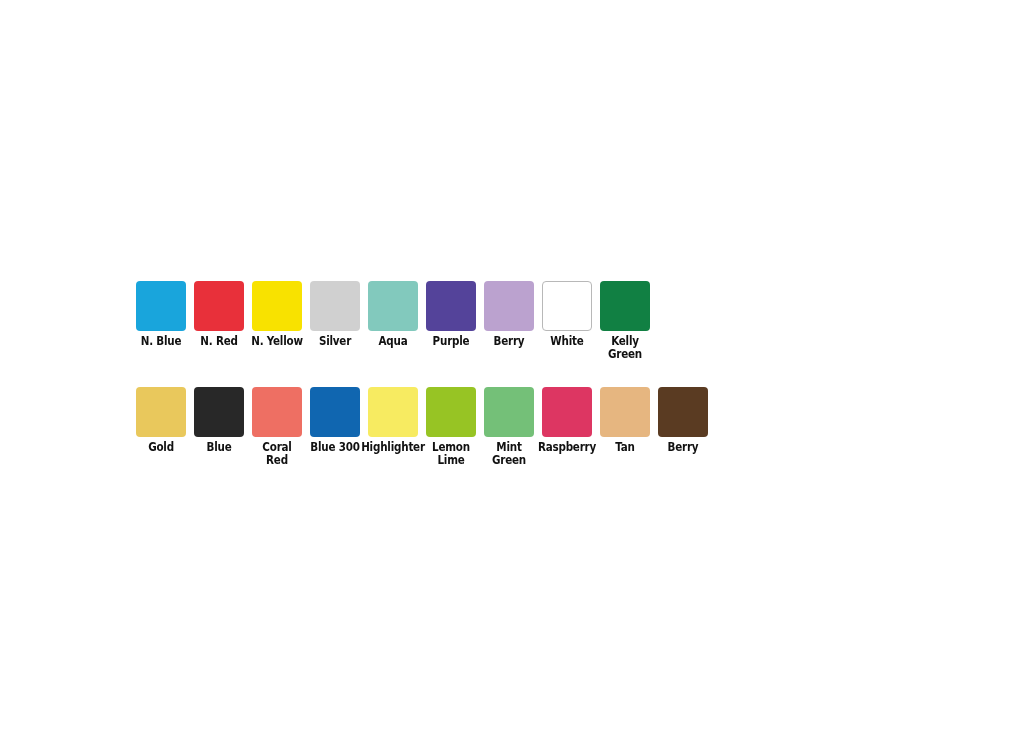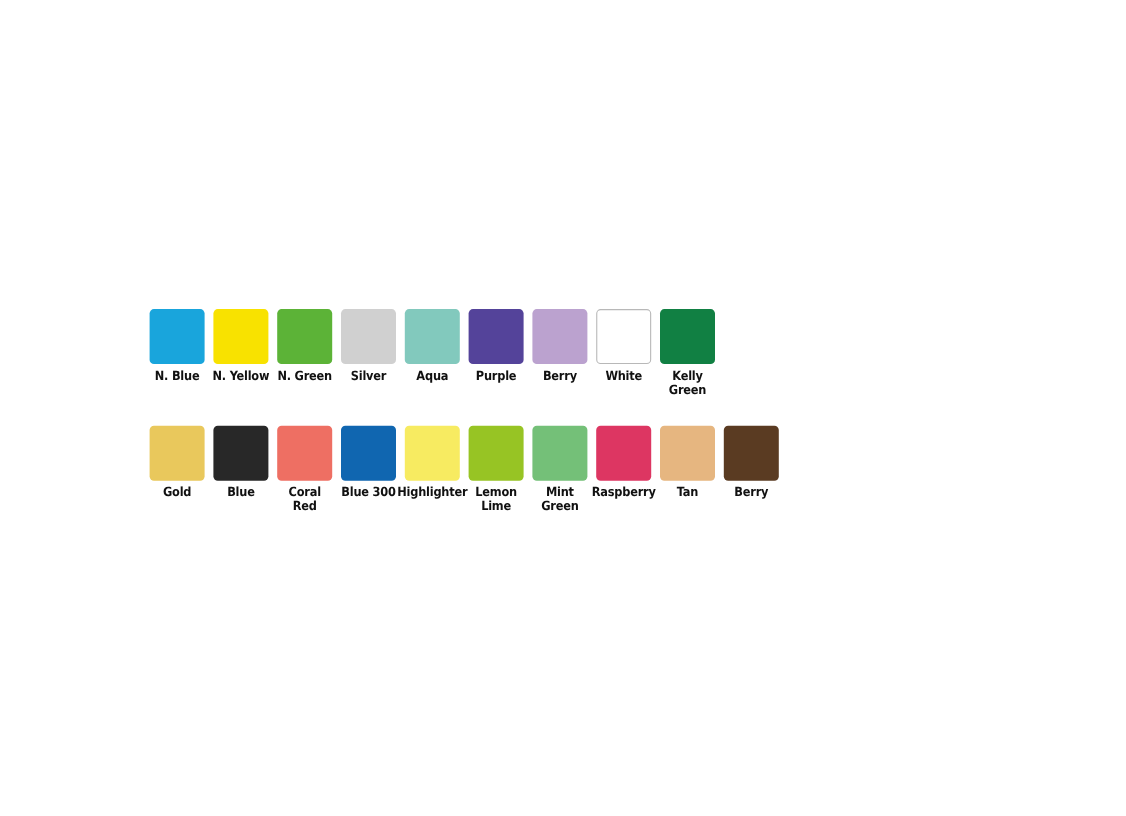--- a/index.html
+++ b/index.html
@@ -80,26 +80,26 @@
 <body>
 
 <div id="palette-board">
   <div class="swatch-rows">
     <div class="swatch-row row-1">
         <div class="swatch-cell">
           <div class="swatch-chip" style="background: rgb(25, 165, 220);"></div>
           <div class="swatch-label">N. Blue</div>
         </div>
         <div class="swatch-cell">
+          <div class="swatch-chip" style="background: rgb(232, 48, 58);"></div>
+          <div class="swatch-label">N. Red</div>
+        </div>
+        <div class="swatch-cell">
           <div class="swatch-chip" style="background: rgb(248, 226, 0);"></div>
           <div class="swatch-label">N. Yellow</div>
-        </div>
-        <div class="swatch-cell">
-          <div class="swatch-chip" style="background: rgb(92, 179, 55);"></div>
-          <div class="swatch-label">N. Green</div>
         </div>
         <div class="swatch-cell">
           <div class="swatch-chip" style="background: rgb(208, 208, 208);"></div>
           <div class="swatch-label">Silver</div>
         </div>
         <div class="swatch-cell">
           <div class="swatch-chip" style="background: rgb(130, 201, 189);"></div>
           <div class="swatch-label">Aqua</div>
         </div>
         <div class="swatch-cell">

